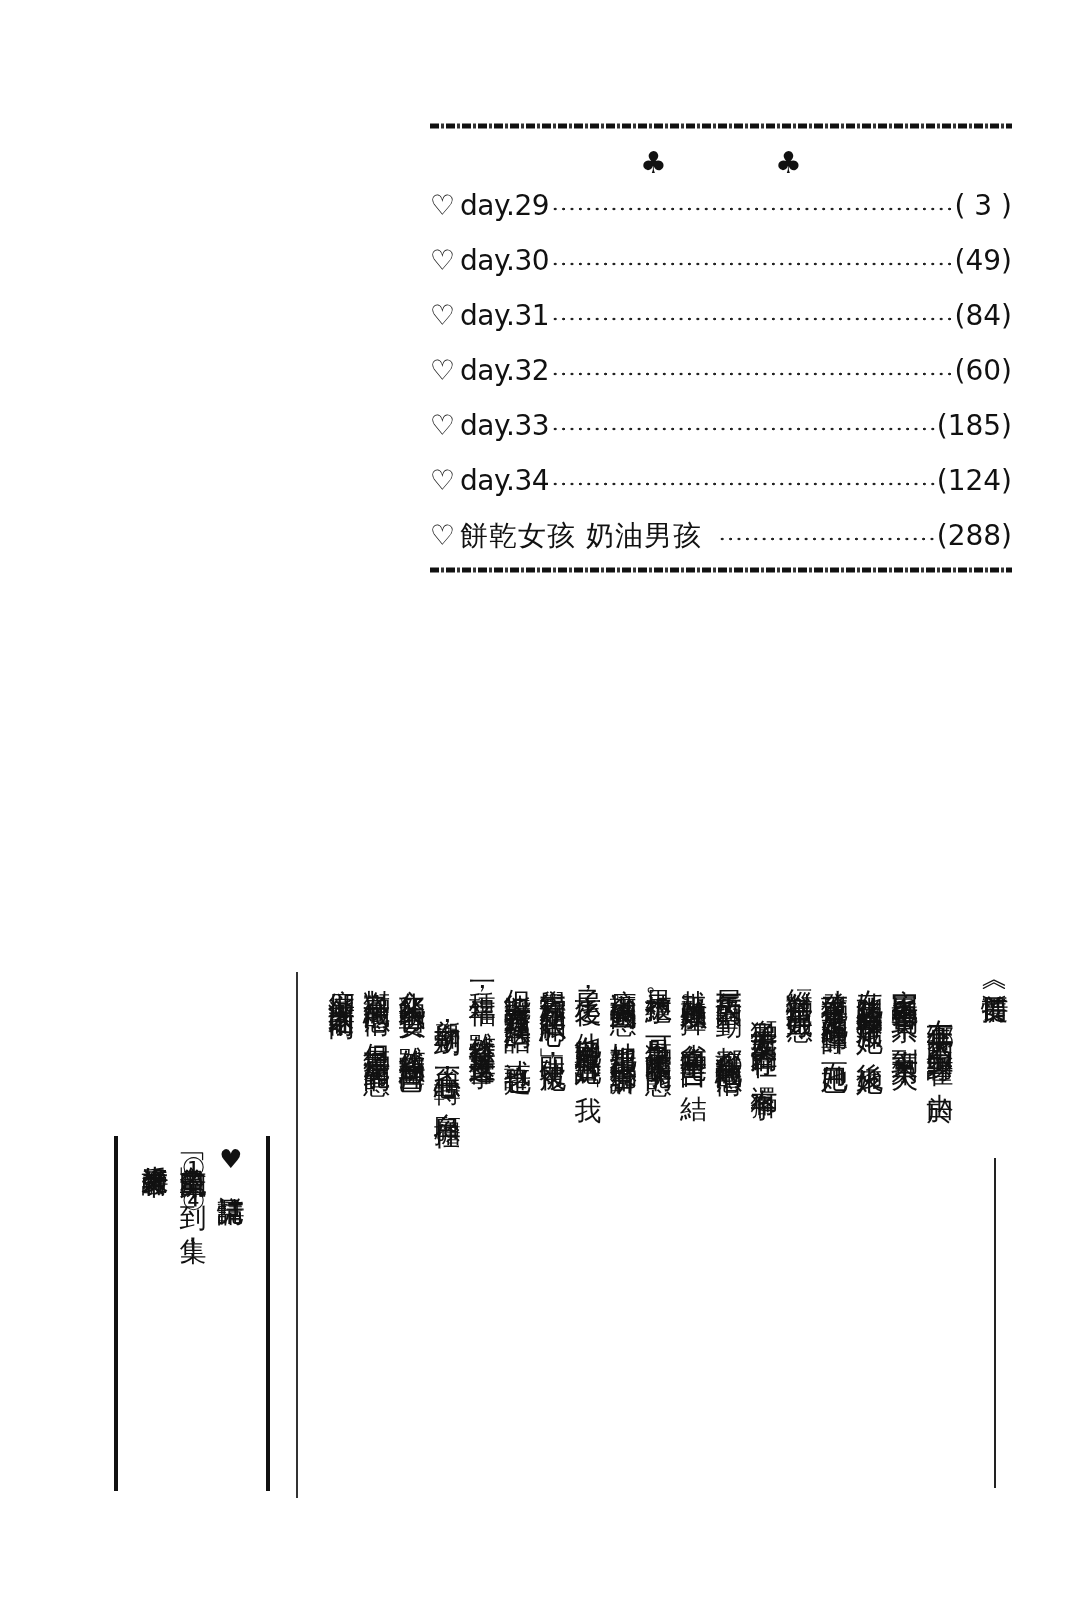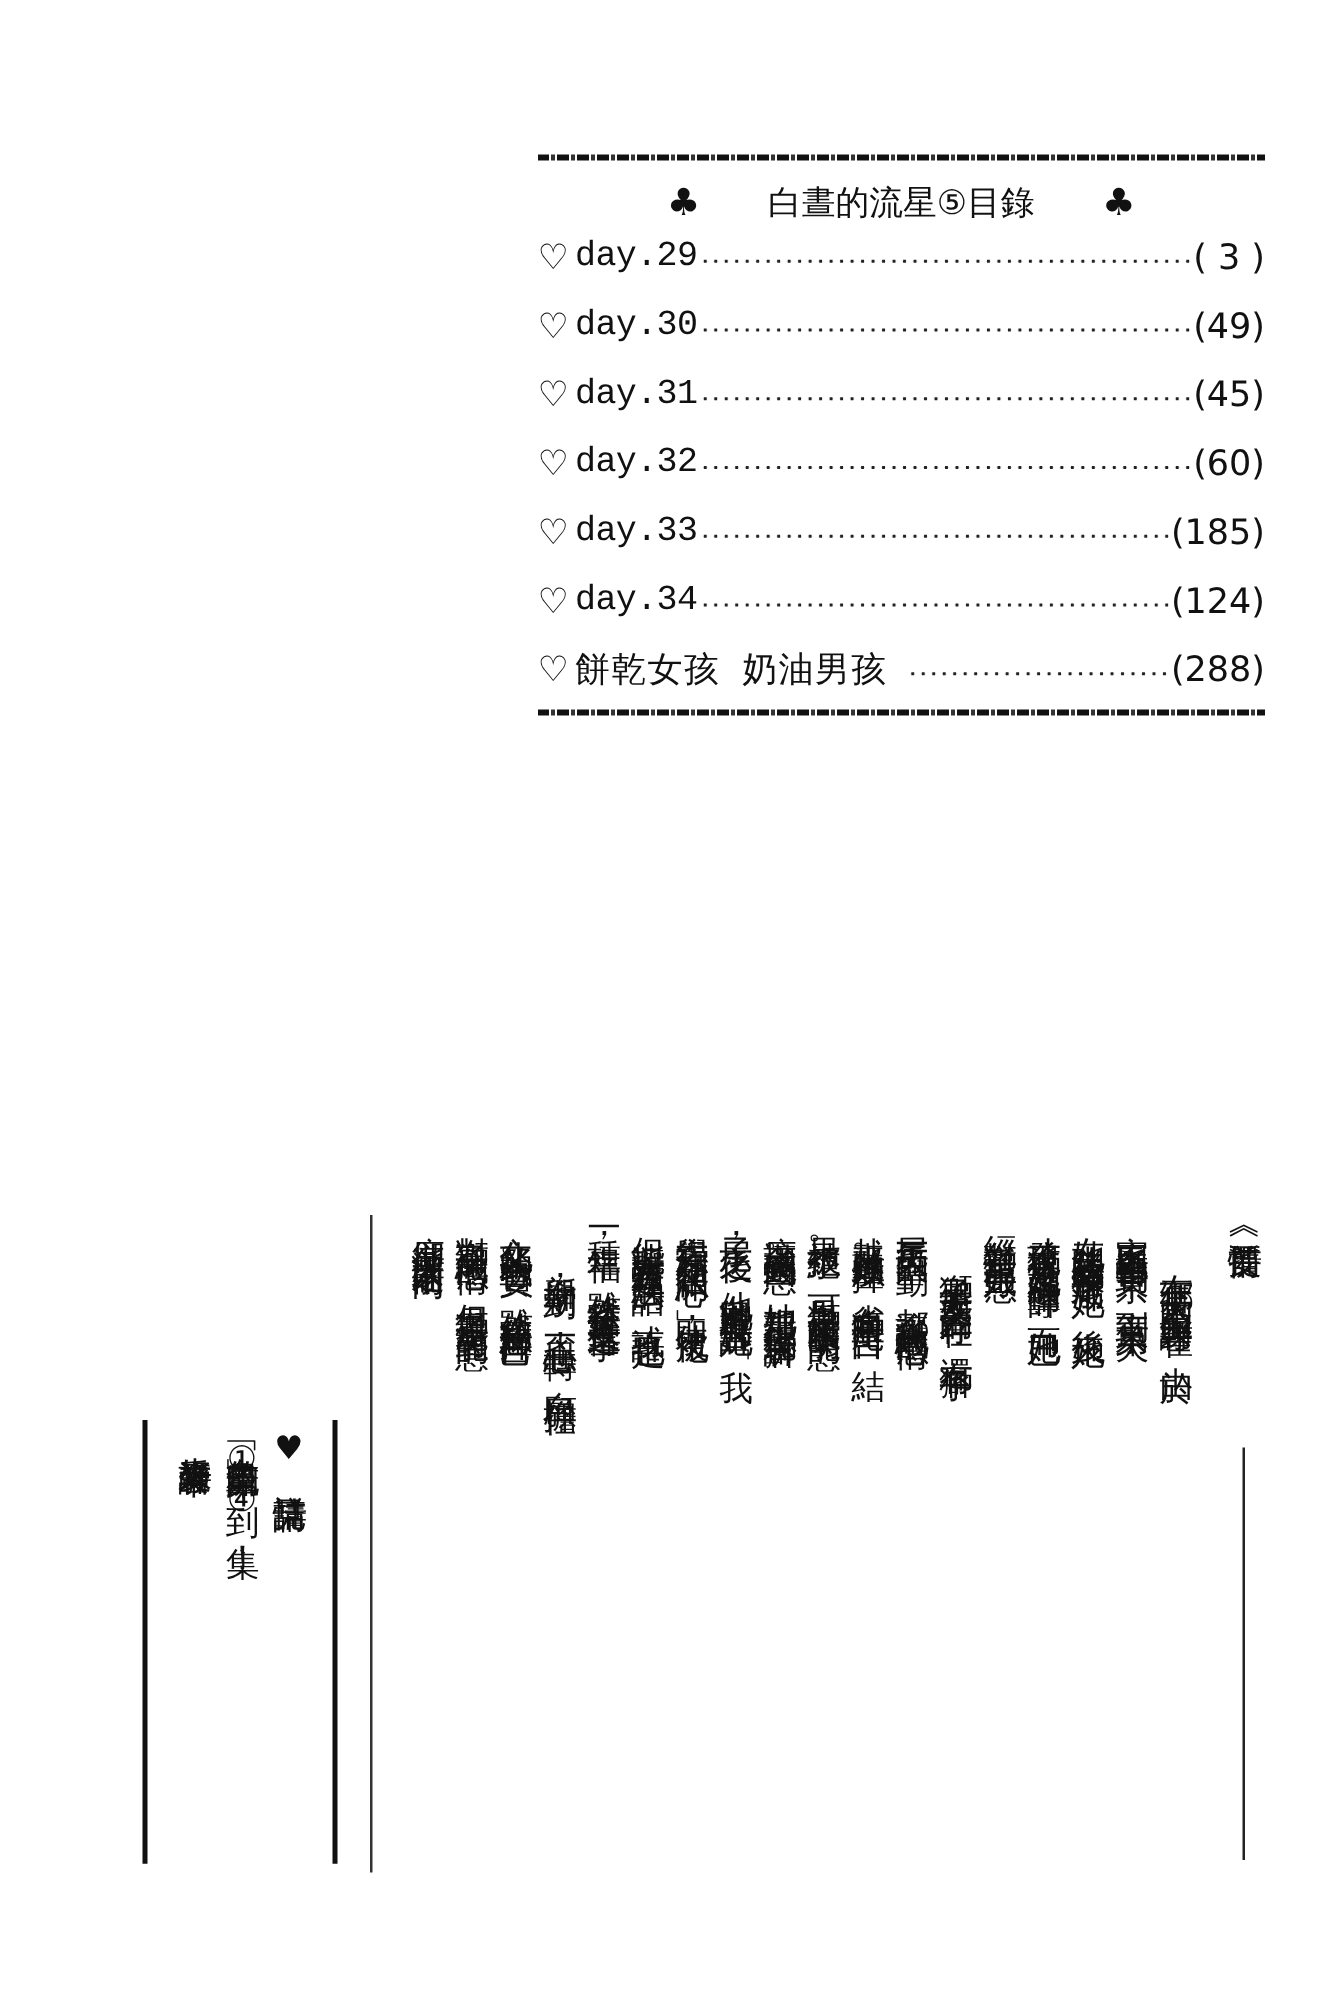--- a/index.html
+++ b/index.html
@@ -14,21 +14,21 @@
   .deco-rule.top { position: absolute; top: 4px; left: 0; }
   .deco-rule.bottom { position: absolute; top: 448px; left: 0; }
   .toc-title { position: absolute; top: 22px; left: 0; width: 582px; height: 44px;
     display: flex; align-items: center; justify-content: center; font-size: 27px; }
   .toc-title .club { font-size: 30px; }
   .toc-title .club.l { margin-right: 54px; }
   .toc-title .club.r { margin-left: 54px; }
   .toc-list { position: absolute; top: 60px; left: 0; width: 582px; }
   .toc-row { height: 55px; display: flex; align-items: center; font-size: 28px; }
   .toc-row .heart { font-size: 28px; width: 30px; display: inline-block; }
-  .toc-row .label { white-space: nowrap; letter-spacing: -0.5px; font-family: Liberation Mono, monospace; }
+  .toc-row .label { white-space: nowrap; letter-spacing: -0.5px; }
   .toc-row .dots { flex: 1; margin: 0 2px; height: 4px; align-self: center; margin-top: 6px;
     background: radial-gradient(circle, #222 1.2px, transparent 1.6px) 0 0/8.4px 4px repeat-x; }
   .toc-row .page { white-space: nowrap; }
   .toc-row.extra .label { letter-spacing: 1px; }
   .toc-row.extra .dots { margin-left: 16px; }
 
   
   .synopsis { position: absolute; left: 318px; top: 968px; width: 700px; height: 540px; }
   .syn-header { position: absolute; right: 8px; top: 4px; writing-mode: vertical-rl;
     font-size: 27px; line-height: 30px; letter-spacing: 1px; }
@@ -49,41 +49,40 @@
   .notice-text p { margin: 0; }
   .notice-text .hearticon { font-size: 26px; }
 </style>
 </head>
 <body>
 
 <div class="toc">
   <div class="deco-rule top"></div>
   <div class="toc-title">
     <span class="club l">♣</span>
-    <span>白晝的流星⑤目錄</span>
     <span class="club r">♣</span>
   </div>
   <div class="toc-list">
     <div class="toc-row">
       <span class="heart">♡</span>
       <span class="label">day.29</span>
       <span class="dots"></span>
       <span class="page">( 3 )</span>
     </div>
     <div class="toc-row">
       <span class="heart">♡</span>
       <span class="label">day.30</span>
       <span class="dots"></span>
       <span class="page">(49)</span>
     </div>
     <div class="toc-row">
       <span class="heart">♡</span>
       <span class="label">day.31</span>
       <span class="dots"></span>
-      <span class="page">(45)</span>
+      <span class="page">(84)</span>
     </div>
     <div class="toc-row">
       <span class="heart">♡</span>
       <span class="label">day.32</span>
       <span class="dots"></span>
       <span class="page">(60)</span>
     </div>
     <div class="toc-row">
       <span class="heart">♡</span>
       <span class="label">day.33</span>

